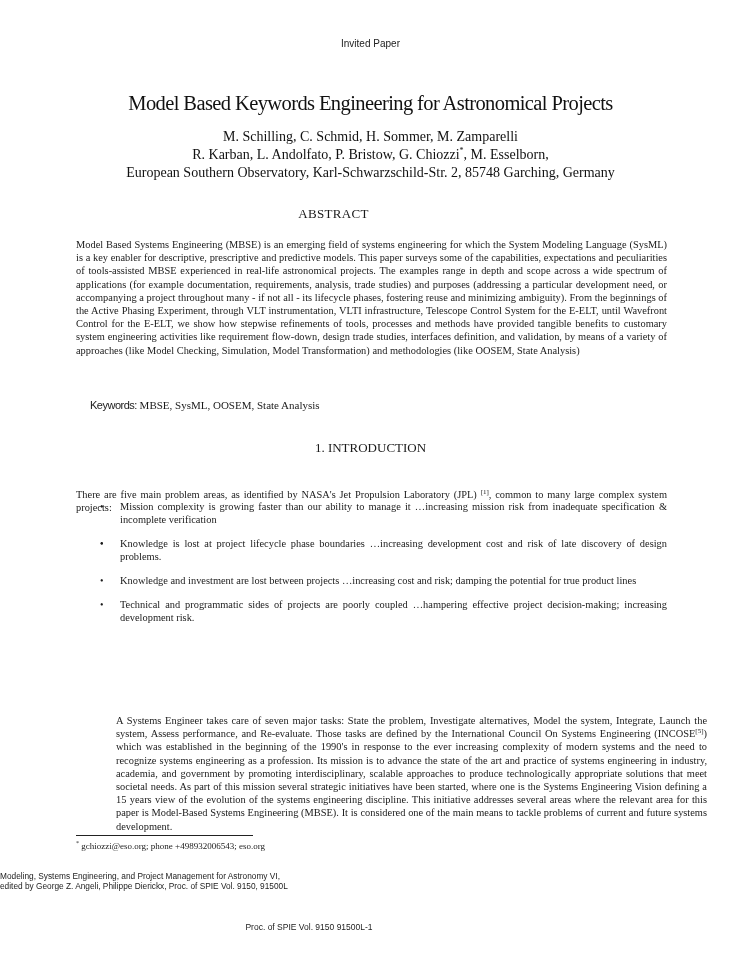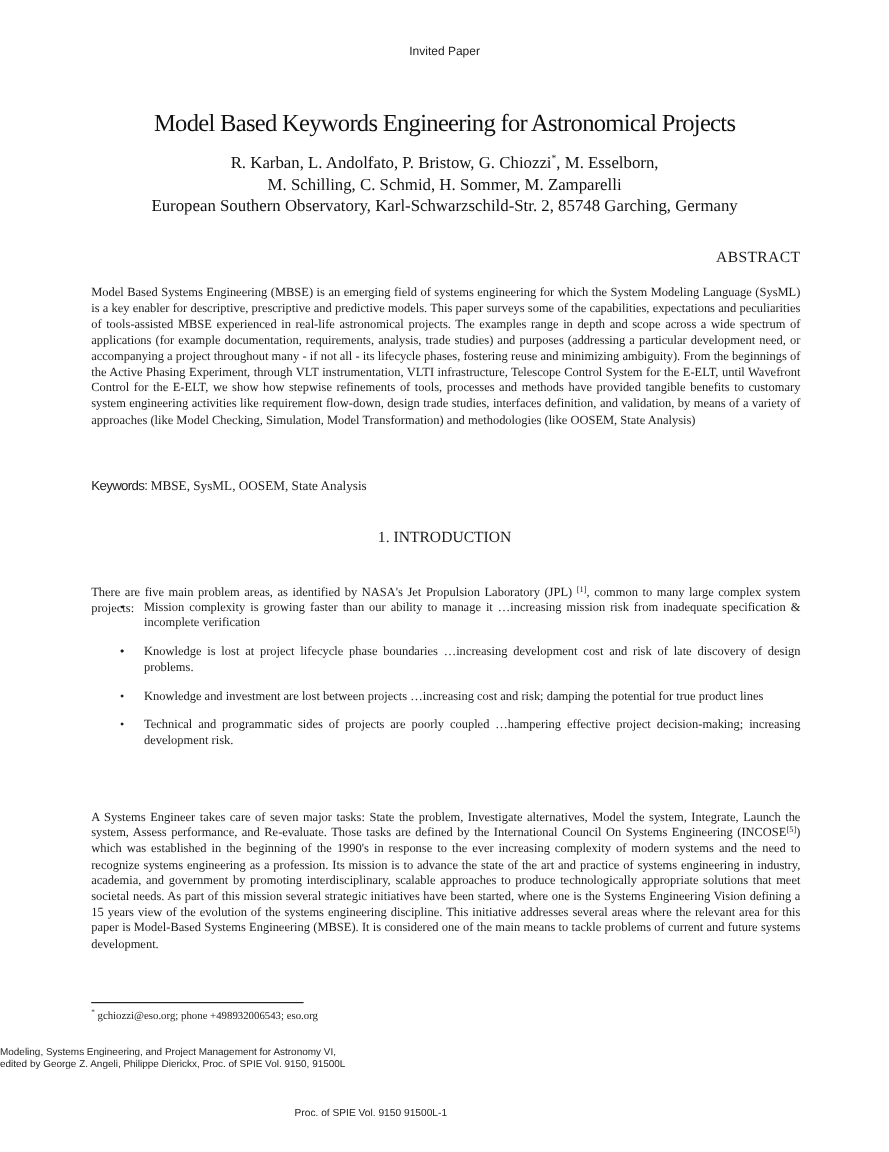--- a/index.html
+++ b/index.html
@@ -7,56 +7,56 @@
   .serif { font-family: "Liberation Serif", "DejaVu Serif", serif; }
   .sans { font-family: "Liberation Sans", "DejaVu Sans", sans-serif; }
 
   .header-label { position: absolute; top: 38px; left: 0; width: 741px; text-align: center; font-size: 10px; color: #222; }
 
   .title { position: absolute; top: 92px; left: 0; width: 741px; text-align: center; font-size: 20.5px; letter-spacing: -0.6px; color: #111; }
 
   .authors { position: absolute; top: 128px; left: 0; width: 741px; text-align: center; font-size: 14px; line-height: 18px; color: #111; }
   .authors sup { font-size: 8px; vertical-align: 6px; line-height: 0; }
 
-  .abstract-heading { position: absolute; top: 206px; left: 0; width: 667px; text-align: right; font-size: 13px; letter-spacing: 0.3px; }
+  .abstract-heading { position: absolute; top: 206px; left: 0; width: 667px; text-align: center; font-size: 13px; letter-spacing: 0.3px; }
 
   .body-block { position: absolute; left: 76px; width: 591px; font-size: 10.4px; line-height: 13.2px; text-align: justify; color: #1a1a1a; }
   .abstract-text { top: 238px; }
 
-  .keywords { position: absolute; top: 399px; left: 76px; font-size: 11px; }
+  .keywords { position: absolute; top: 399px; left: 90px; font-size: 11px; }
   .keywords .kw-label { font-family: "Liberation Sans", "DejaVu Sans", sans-serif; letter-spacing: -0.5px; }
 
   .section-heading { position: absolute; top: 440px; left: 0; width: 741px; text-align: center; font-size: 13px; }
 
   .intro-text { top: 488px; }
   .intro-text sup, .para2 sup { font-size: 7px; vertical-align: 4px; line-height: 0; }
 
   .bullets { position: absolute; top: 500px; left: 76px; width: 591px; margin: 0; padding: 0; list-style: none; }
   .bullet-item { position: relative; padding-left: 44px; font-size: 10.4px; line-height: 13.2px; text-align: justify; margin-bottom: 10.6px; }
   .bullet-dot { position: absolute; left: 24px; top: 0; font-size: 10px; }
 
-  .para2 { top: 675px; }
+  .para2 { top: 714px; margin-left: 40px; }
 
   .footnote-rule { position: absolute; top: 835px; left: 76px; width: 177px; height: 0; border-top: 1px solid #222; }
   .footnote { position: absolute; top: 841px; left: 76px; font-size: 9px; color: #222; }
   .footnote sup { font-size: 6px; vertical-align: 4px; line-height: 0; }
 
   .citation { position: absolute; top: 871px; left: 0; width: 741px; text-align: left; font-size: 8.3px; line-height: 10px; color: #222; }
   .page-footer { position: absolute; top: 922px; left: 0; width: 618px; text-align: center; font-size: 8.5px; color: #222; }
 </style>
 </head>
 <body>
 
 <div class="header-label sans">Invited Paper</div>
 
 <div class="title serif">Model Based Keywords Engineering for Astronomical Projects</div>
 
 <div class="authors serif">
+  <div>M. Schilling, C. Schmid, H. Sommer, M. Zamparelli</div>
   <div><span>R. Karban, L. Andolfato, P. Bristow, G. Chiozzi</span><sup>*</sup><span>, M. Esselborn,</span></div>
-  <div>M. Schilling, C. Schmid, H. Sommer, M. Zamparelli</div>
   <div>European Southern Observatory, Karl-Schwarzschild-Str. 2, 85748 Garching, Germany</div>
 </div>
 
 <div class="abstract-heading serif">ABSTRACT</div>
 
 <div class="body-block abstract-text serif">Model Based Systems Engineering (MBSE) is an emerging field of systems engineering for which the System Modeling Language (SysML) is a key enabler for descriptive, prescriptive and predictive models. This paper surveys some of the capabilities, expectations and peculiarities of tools-assisted MBSE experienced in real-life astronomical projects. The examples range in depth and scope across a wide spectrum of applications (for example documentation, requirements, analysis, trade studies) and purposes (addressing a particular development need, or accompanying a project throughout many - if not all - its lifecycle phases, fostering reuse and minimizing ambiguity). From the beginnings of the Active Phasing Experiment, through VLT instrumentation, VLTI infrastructure, Telescope Control System for the E-ELT, until Wavefront Control for the E-ELT, we show how stepwise refinements of tools, processes and methods have provided tangible benefits to customary system engineering activities like requirement flow-down, design trade studies, interfaces definition, and validation, by means of a variety of approaches (like Model Checking, Simulation, Model Transformation) and methodologies (like OOSEM, State Analysis)</div>
 
 <div class="keywords serif">
   <span class="kw-label">Keywords:</span><span> MBSE, SysML, OOSEM, State Analysis</span>
 </div>

